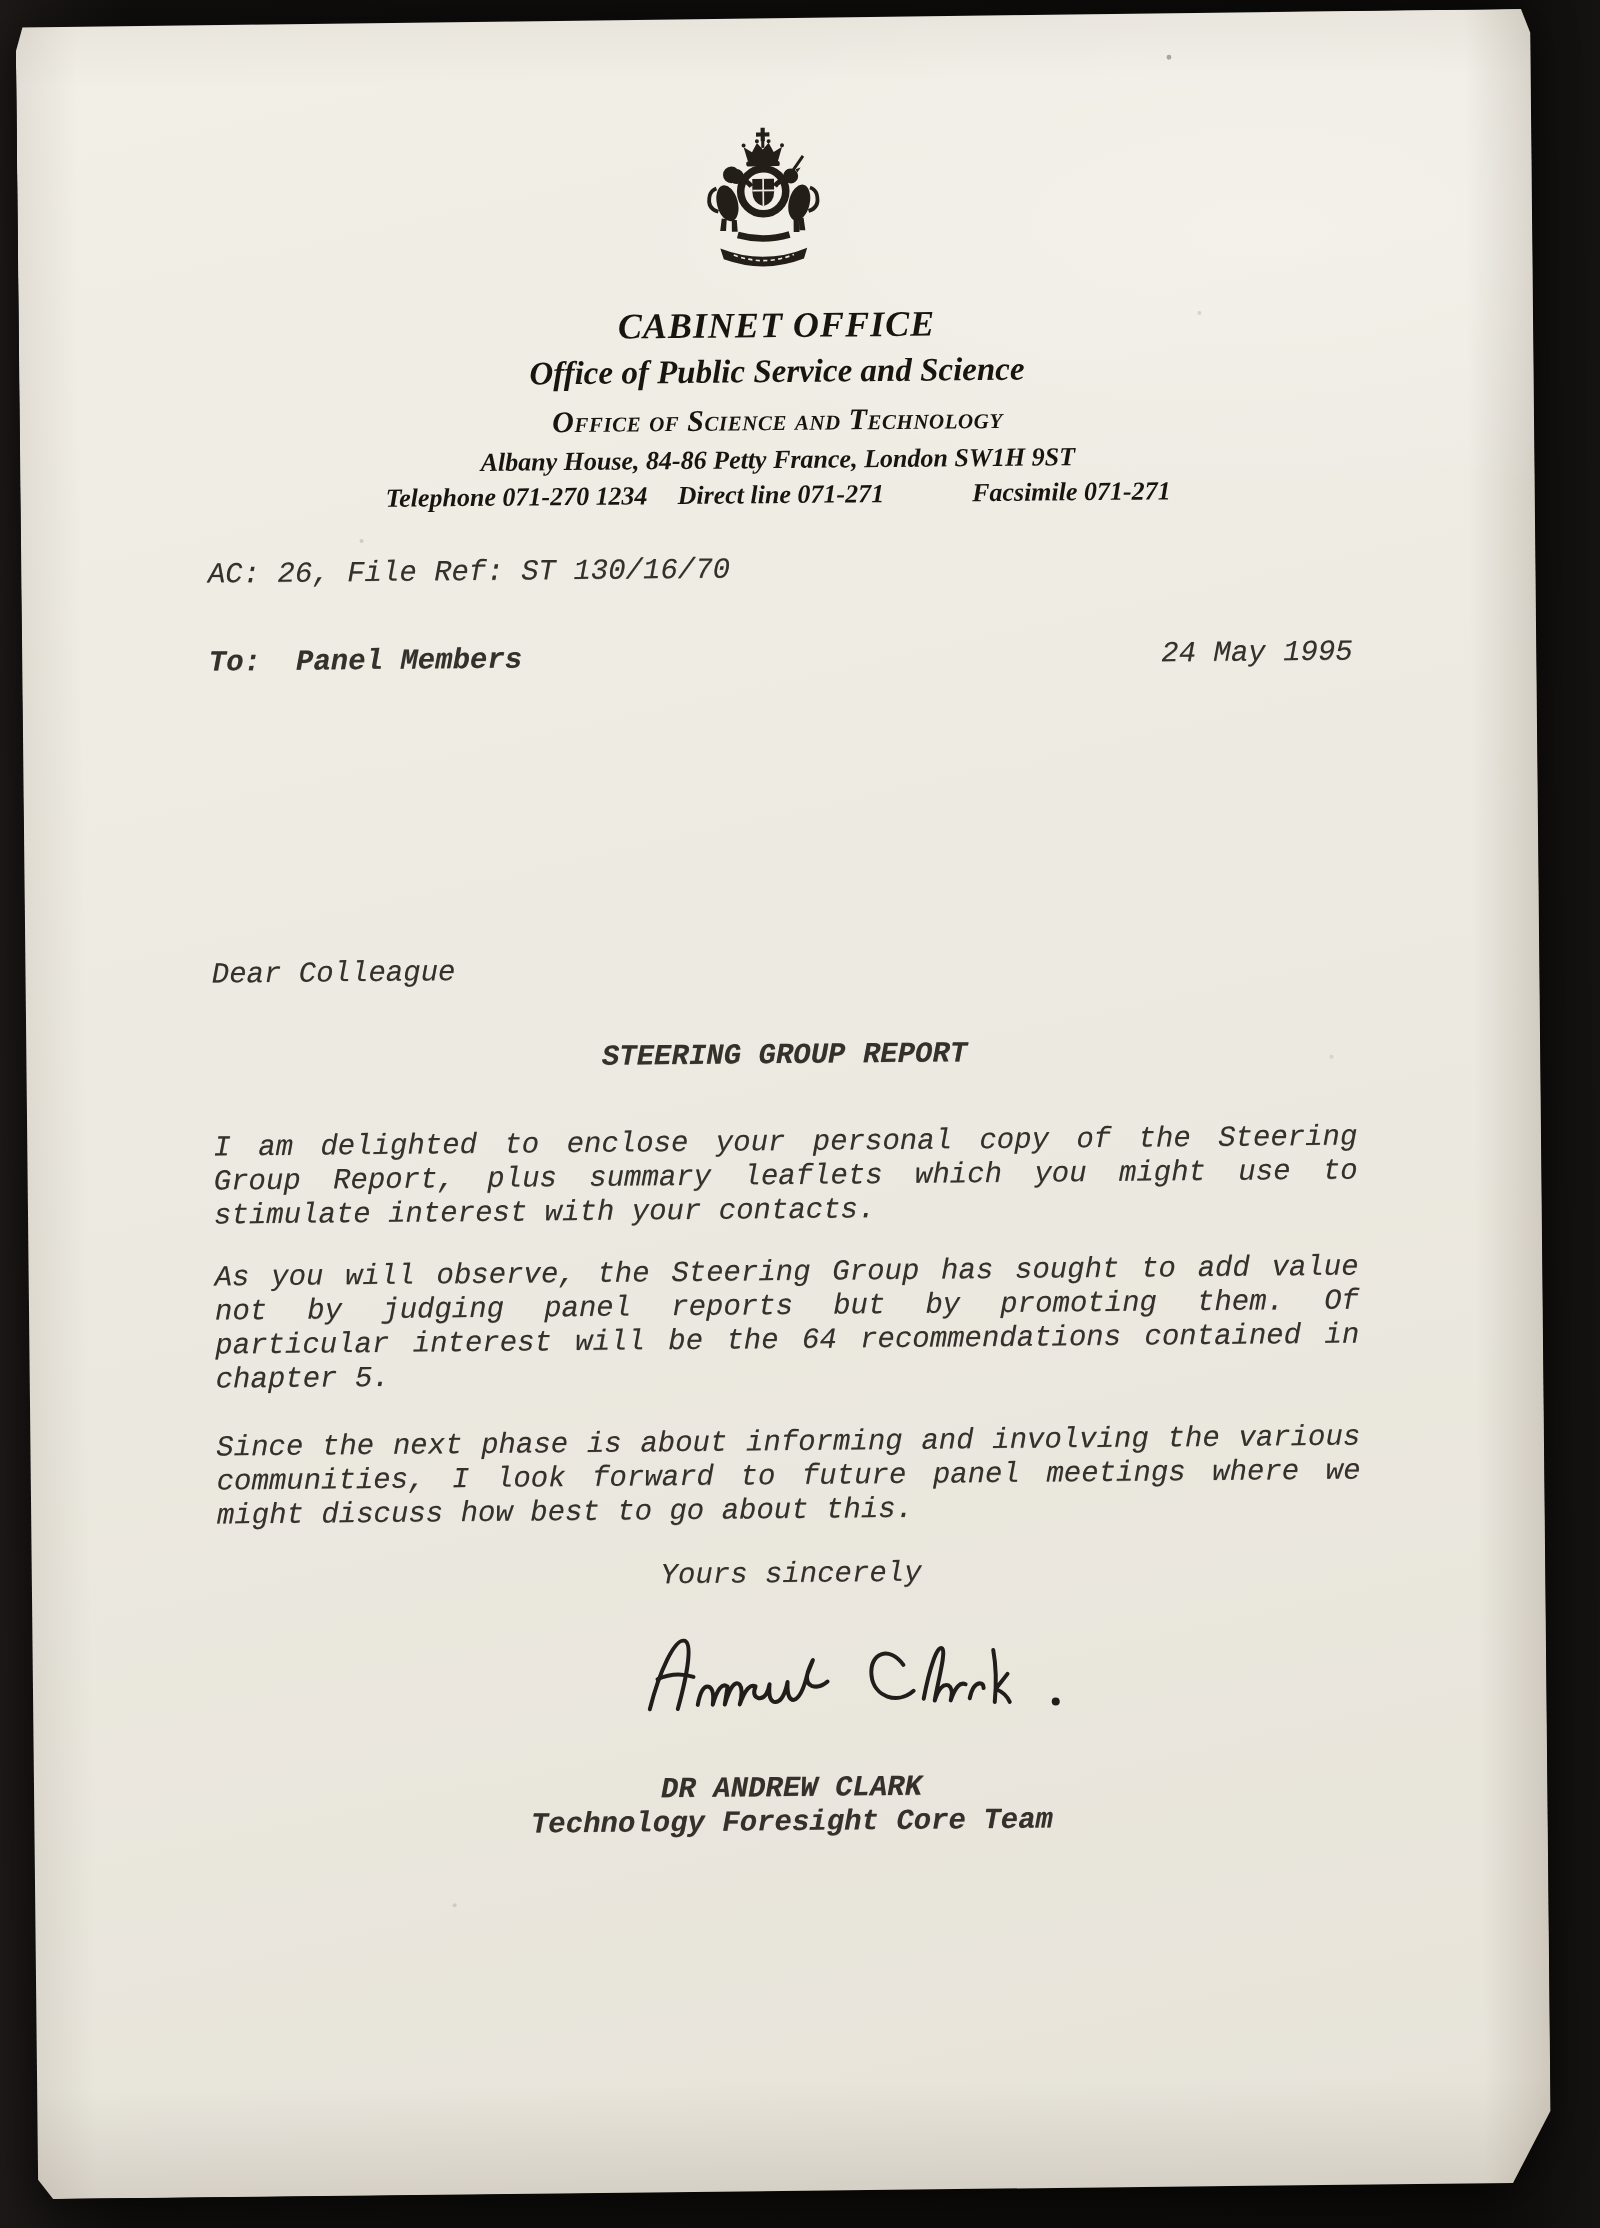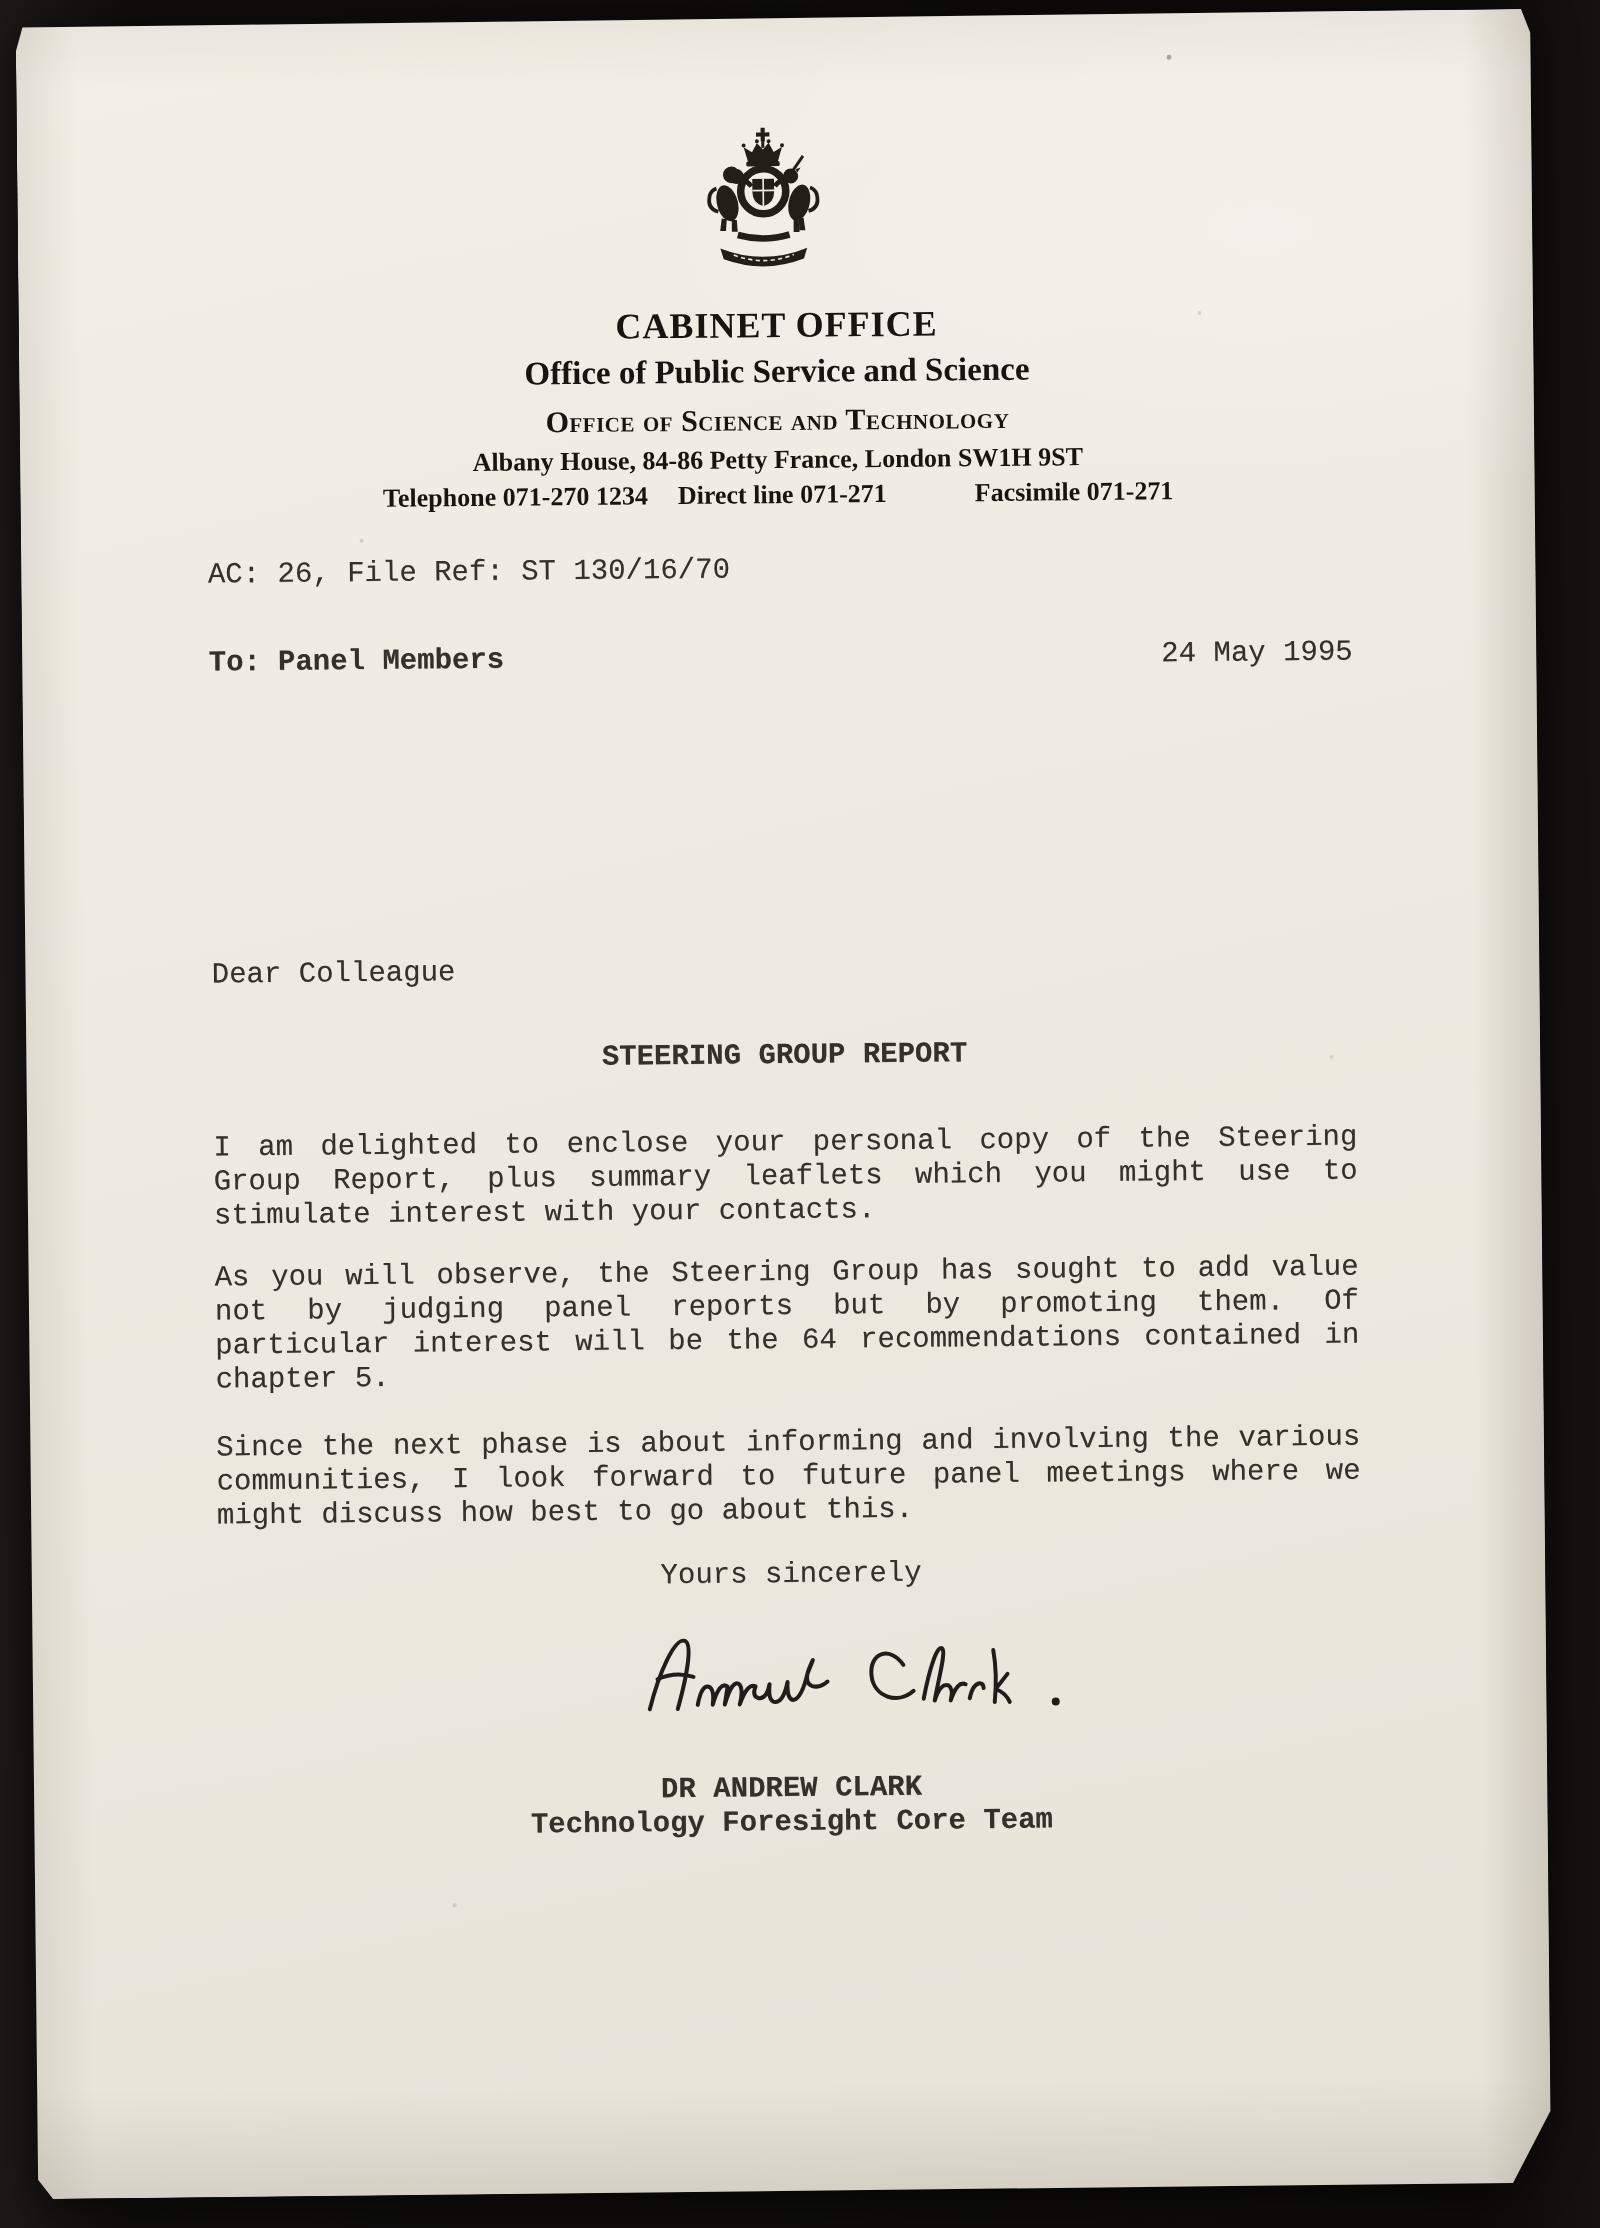--- a/index.html
+++ b/index.html
@@ -8,20 +8,21 @@
     --ink:#181410;
     --type:#35302b;
   }
   *{margin:0;padding:0;box-sizing:border-box;}
   html,body{background:#000;}
   body{width:1600px;height:2228px;overflow:hidden;}
   .scene{
     position:relative;width:1600px;height:2228px;
     background:linear-gradient(90deg,#1c1917 0%,#0f0e0d 8%,#0c0b0a 92%,#151311 100%);
     font-family:"Liberation Serif","DejaVu Serif",serif;
+    font-style:italic;
   }
   .paper-wrap{
     position:absolute;inset:0;
     filter:drop-shadow(0 8px 22px rgba(0,0,0,0.6));
   }
   .paper{
     position:absolute;left:26px;top:16px;width:1516px;height:2176px;
     background:linear-gradient(168deg,#f2efe7 0%,#ece9e0 52%,#e7e3d9 100%);
     transform:rotate(-0.55deg);
     clip-path:polygon(0.45% 0.2%, 99.3% 0%, 99.9% 1.1%, 99.92% 96.6%, 97.4% 99.9%, 1.1% 100%, 0.12% 99.1%, 0% 1.3%);
@@ -75,21 +76,21 @@
     font-family:"Liberation Mono","DejaVu Sans Mono",monospace;
     font-size:29px;color:var(--type);
     text-shadow:0.2px 0.3px 0.5px rgba(40,35,30,0.35);
   }
   .ref-line{position:absolute;left:187px;top:537px;line-height:34px;}
   .to-row{
     position:absolute;left:187px;top:625px;width:1144px;
     display:flex;justify-content:space-between;align-items:baseline;line-height:34px;
   }
   .to-left{font-weight:700;}
-  .to-left .to-label{margin-right:17px;}
+  .to-left .to-label{margin-right:35px;}
   .date{font-weight:400;}
 
   .salutation{position:absolute;left:187px;top:937px;line-height:34px;}
   .subject{position:absolute;left:187px;top:1023px;width:1144px;text-align:center;font-weight:700;line-height:34px;}
 
   .paragraphs{position:absolute;left:187px;top:0;width:1144px;height:100%;}
   .para{position:absolute;left:0;width:1144px;}
   .para-1{top:1110px;}
   .para-2{top:1240px;}
   .para-3{top:1410px;}

